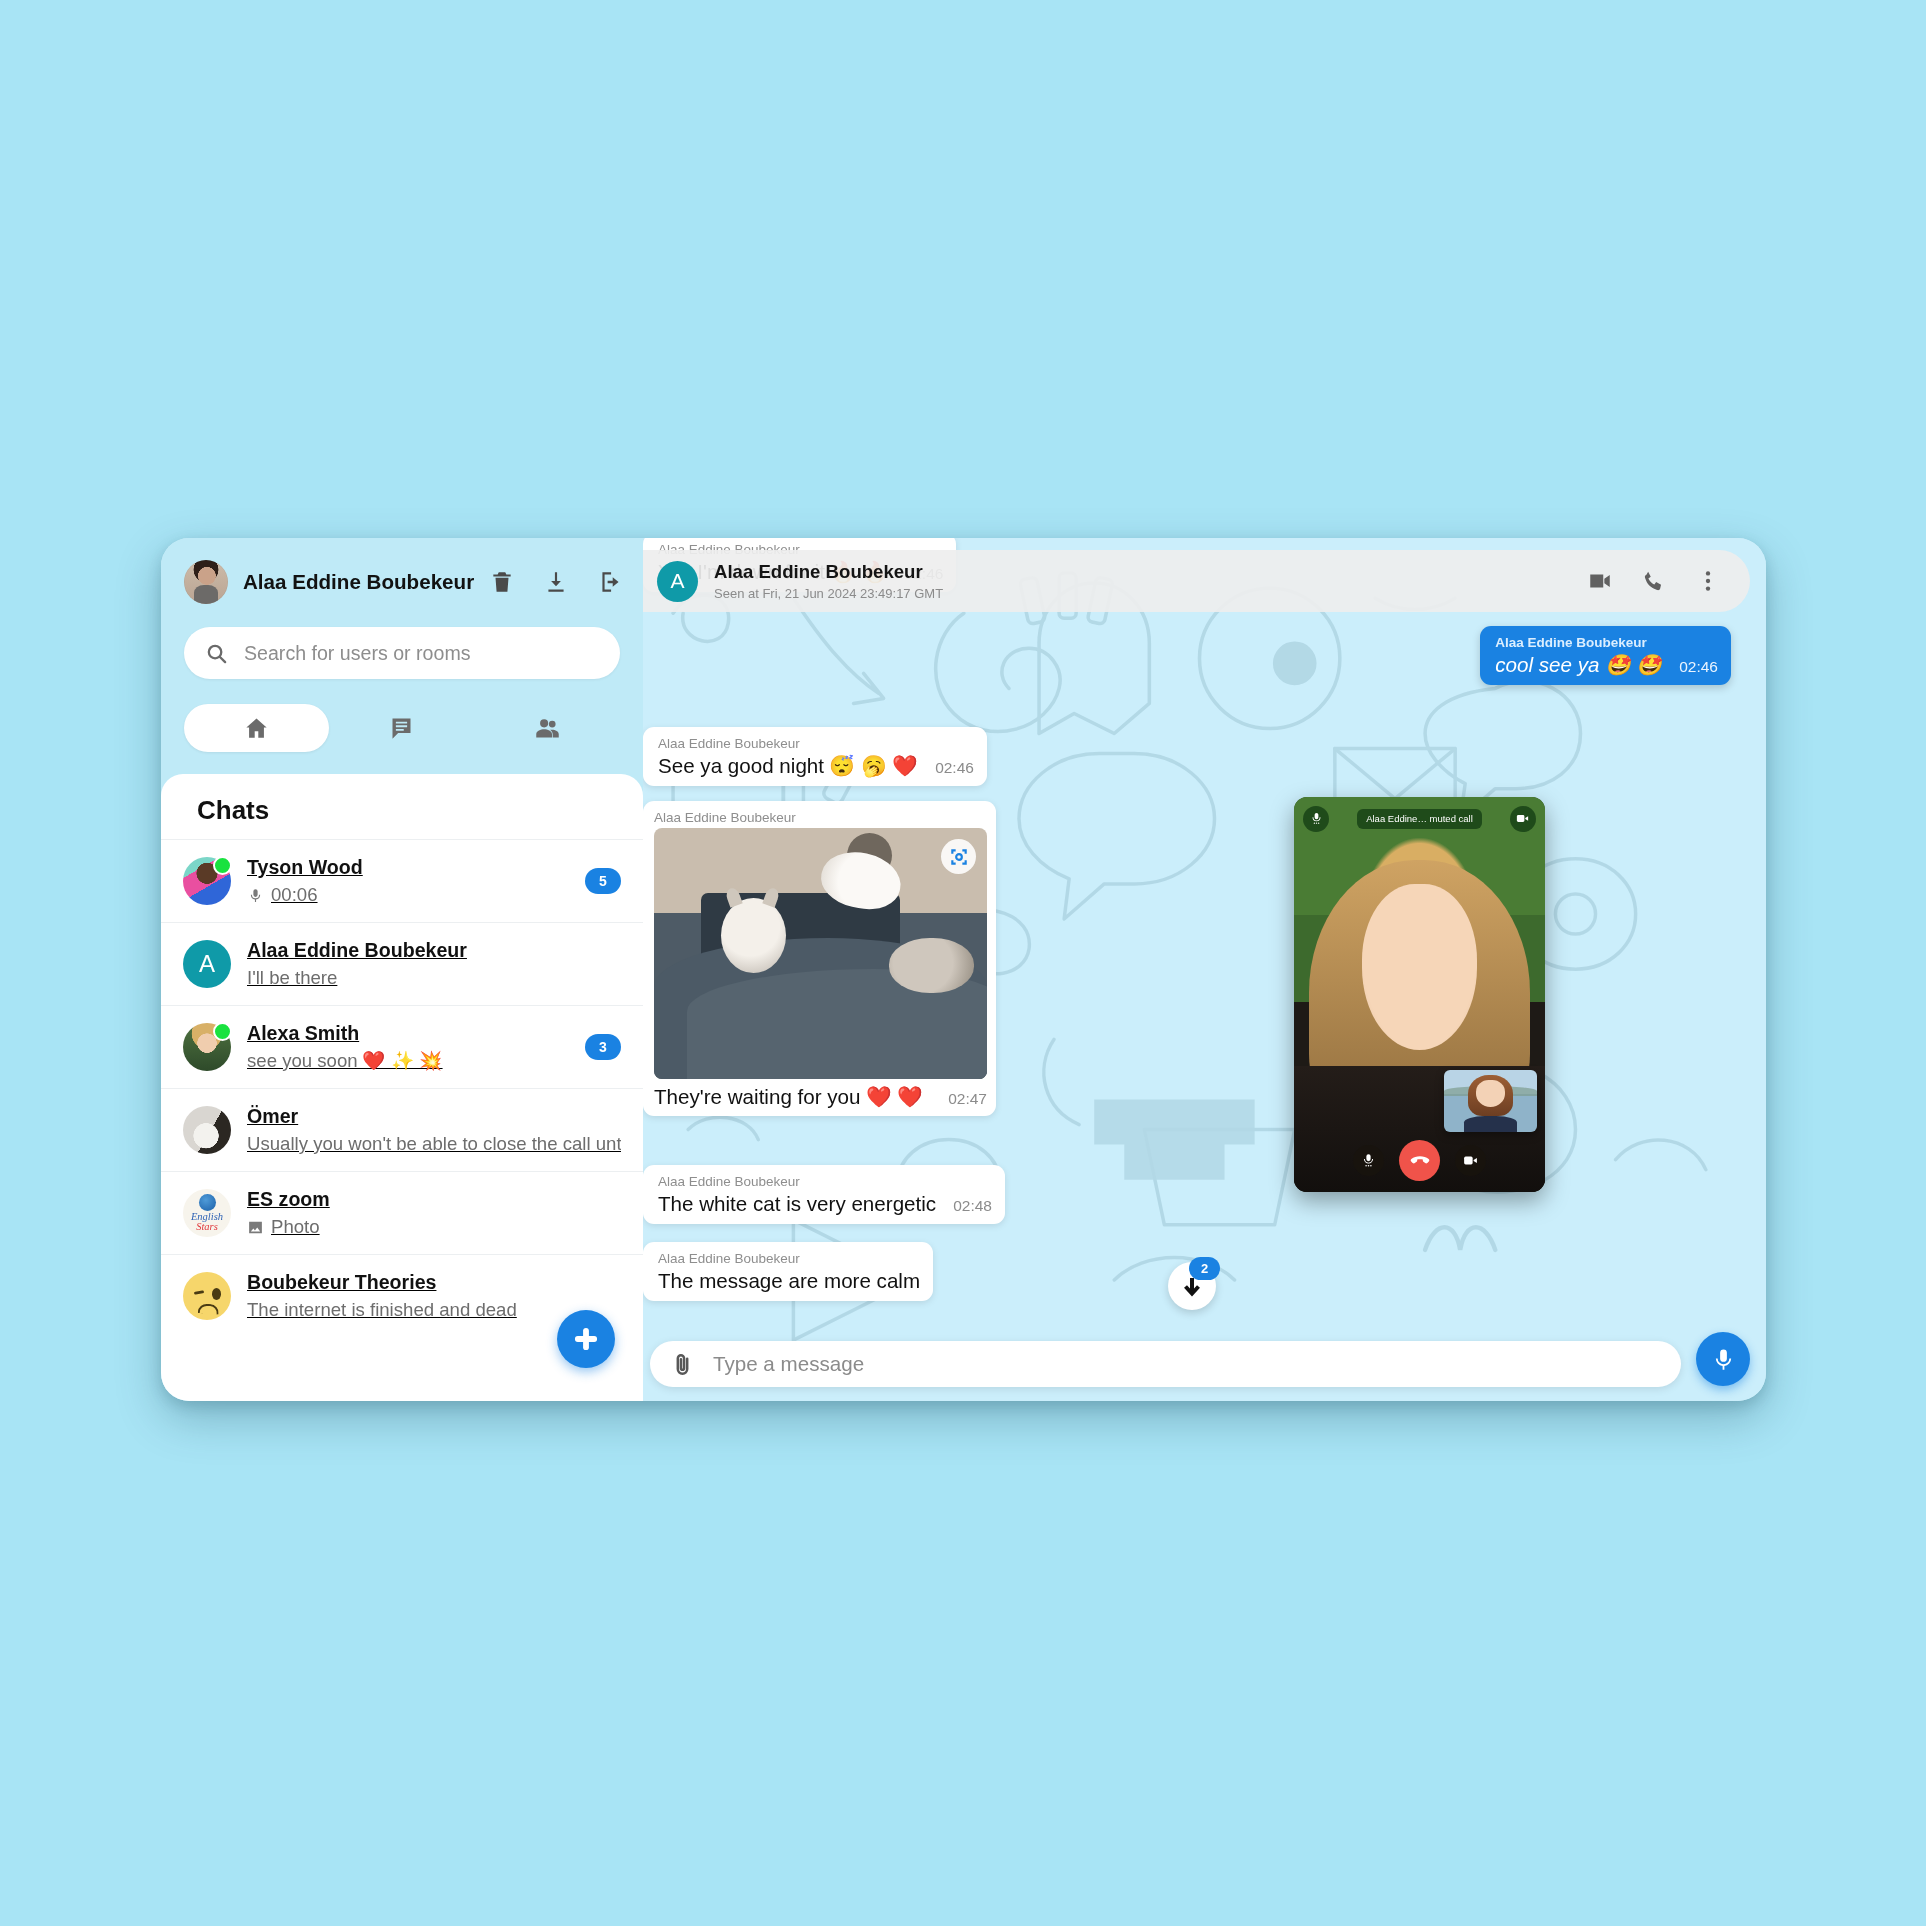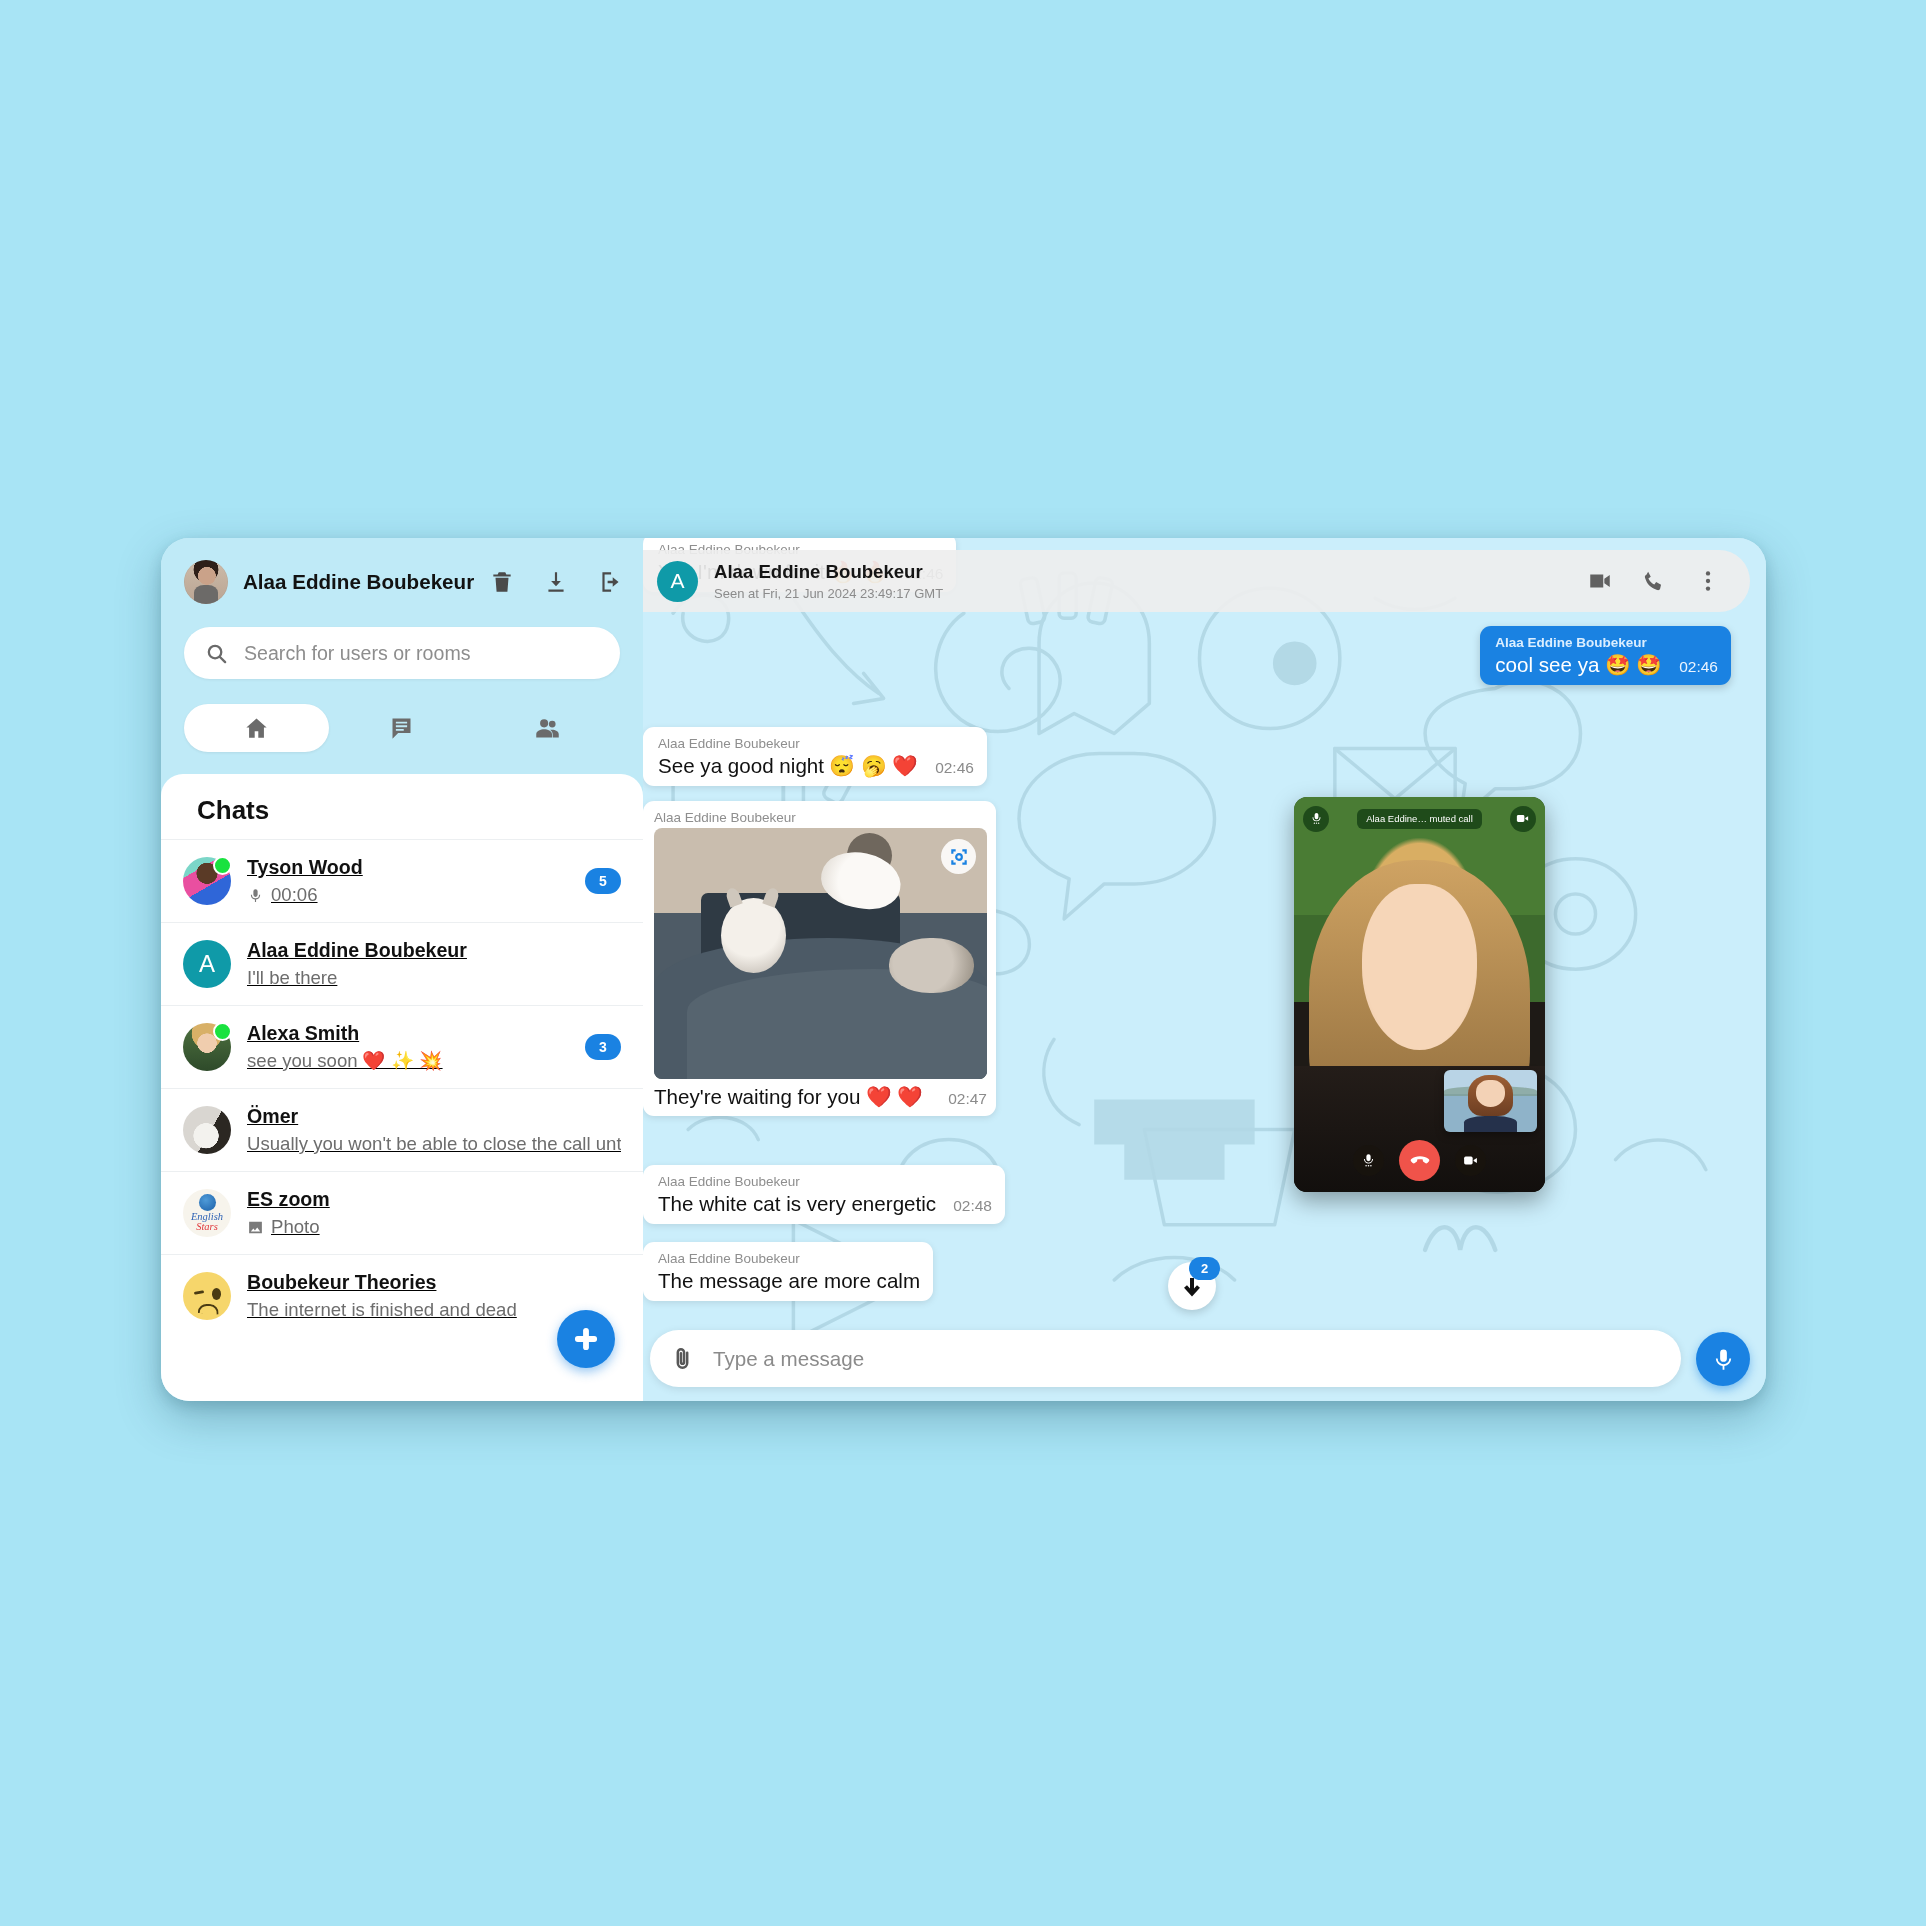--- a/index.html
+++ b/index.html
@@ -174,21 +174,21 @@
     padding:9px 13px 8px 15px;
     box-shadow:0 2px 7px rgba(0,0,0,.10);
     display:inline-block;
   }
   .bub .sender{font-size:13.5px;color:#8e8e8e;margin-bottom:3px;}
   .bub .row{display:flex;align-items:flex-end;gap:17px;}
   .bub .txt{font-size:20.6px;color:#111;white-space:nowrap;}
   .bub .time{font-size:15.5px;color:#8b8b8b;margin-bottom:1px;white-space:nowrap;}
   .bub.out{background:#1a82e2;box-shadow:0 3px 9px rgba(0,0,0,.18);}
   .bub.out .sender{color:#dbeeff;font-weight:bold;}
-  .bub.out .txt{color:#fff;}
+  .bub.out .txt{color:#fff;font-style:italic;}
   .bub.out .time{color:#eaf4ff;}
   .bub.photo{padding:9px 9px 7px 11px;}
   .photo-frame{
     width:333px;height:251px;border-radius:8px;overflow:hidden;position:relative;
     background:linear-gradient(#c9bdae 0 34%, #4e5b66 34% 100%);
   }
   .pf-sofa{position:absolute;left:0;right:0;bottom:0;height:56%;background:#4c5a66;border-radius:60% 55% 0 0/ 40% 40% 0 0;}
   .pf-sofa2{position:absolute;left:10%;right:-6%;bottom:0;height:44%;background:#56646f;border-radius:70% 50% 0 0 / 46% 40% 0 0;}
   .pf-back{position:absolute;left:14%;top:26%;width:60%;height:34%;background:#2f3a44;border-radius:7px 7px 0 0;}
   .kit{position:absolute;border-radius:50%;}
@@ -211,21 +211,21 @@
     box-shadow:0 3px 9px rgba(0,0,0,.16);cursor:pointer;z-index:6;
   }
   .scroll-down svg{width:24px;height:24px;stroke:#111;stroke-width:4;fill:none;}
   .scroll-badge{
     position:absolute;right:-4px;top:-5px;min-width:23px;height:23px;border-radius:11.5px;
     background:#1a82e2;color:#fff;font-size:13px;font-weight:bold;
     display:flex;align-items:center;justify-content:center;padding:0 4px;
   }
   
   .composer{
-    position:absolute;left:7px;right:85px;bottom:14px;height:57px;
+    position:absolute;left:7px;right:85px;bottom:14px;height:46px;
     background:#fff;border-radius:29px;
     display:flex;align-items:center;gap:16px;padding:0 20px;
     box-shadow:0 2px 8px rgba(0,0,0,.10);z-index:7;justify-content:space-between;
   }
   .composer svg.clip{width:25px;height:25px;fill:none;stroke:#585858;stroke-width:2.4;flex:0 0 25px;}
   .composer input{
     border:0;outline:0;background:transparent;flex:1;
     font-family:inherit;font-size:20.6px;color:#333;
   }
   .composer input::placeholder{color:#8b8b8b;}

